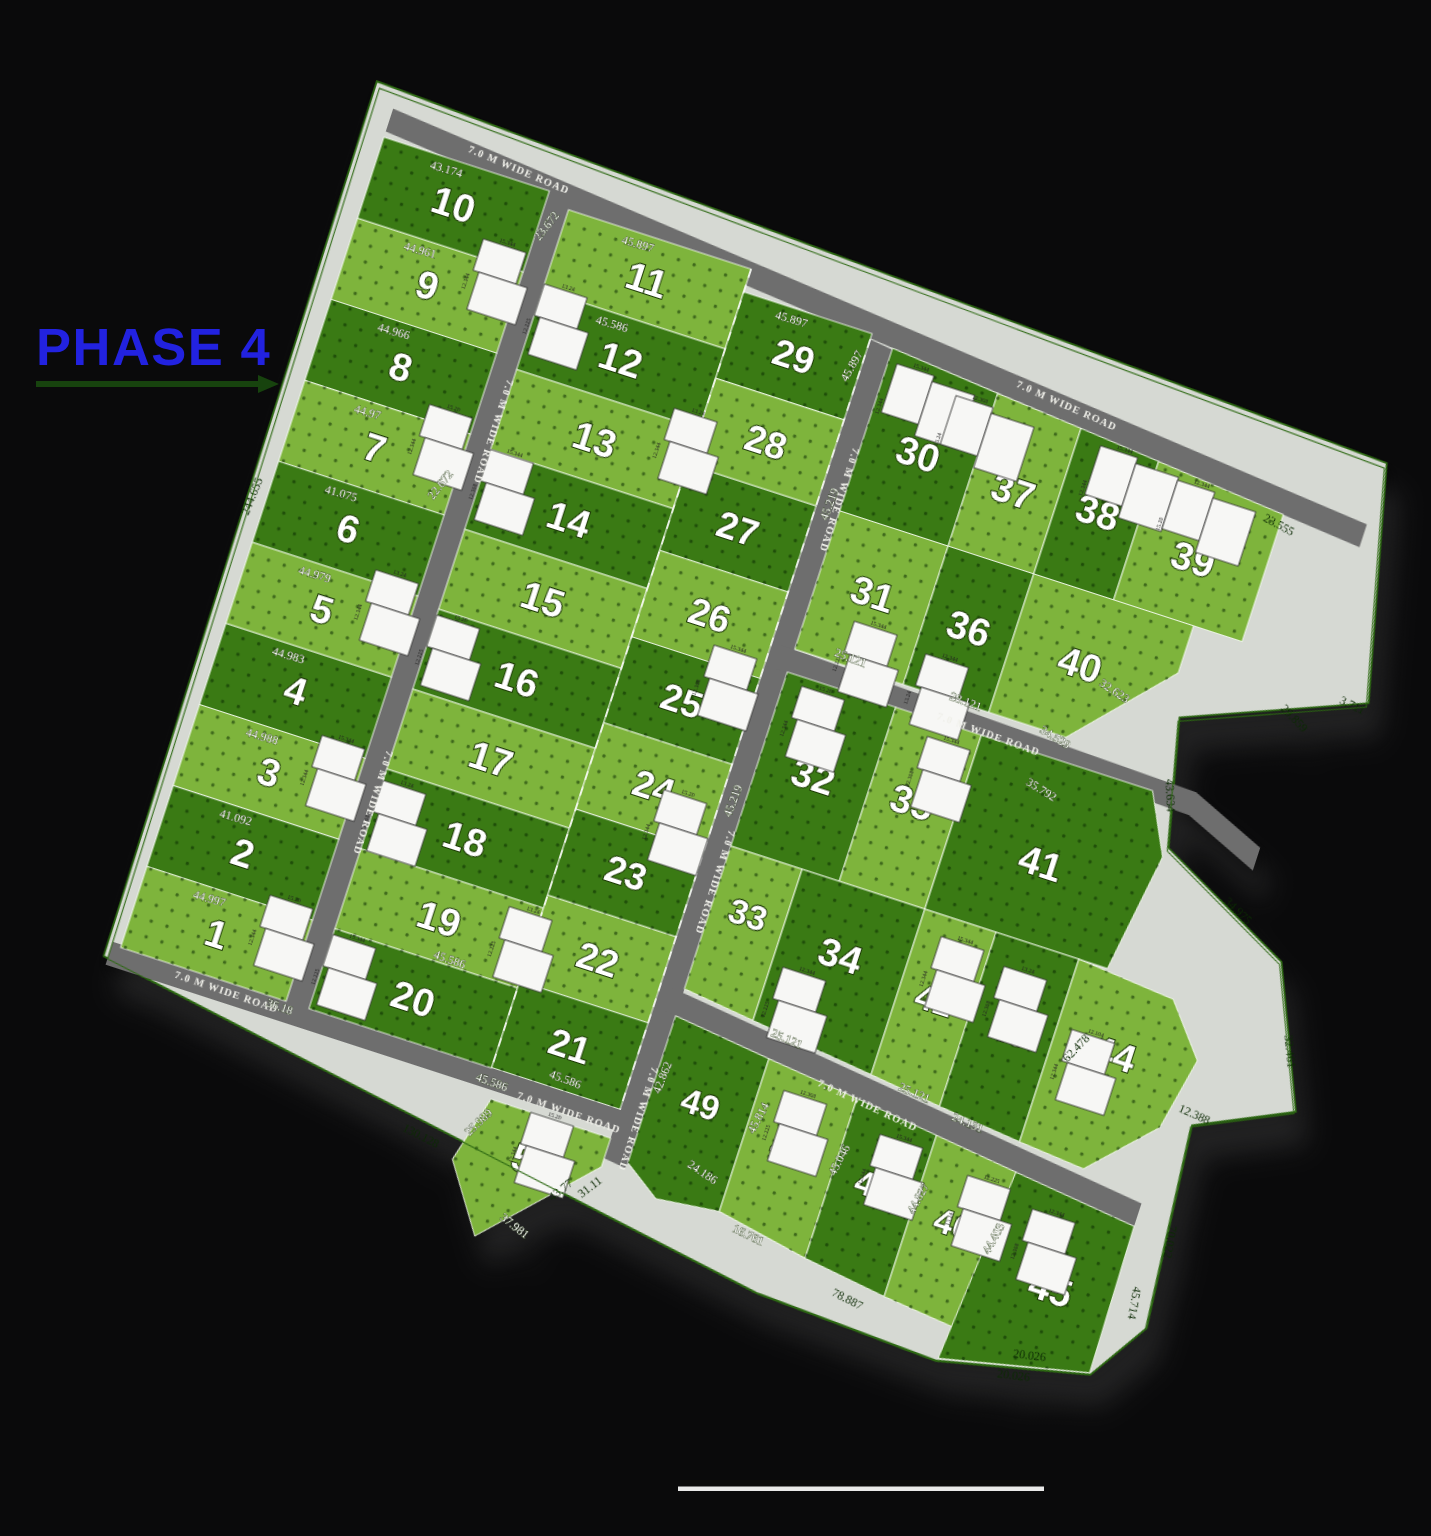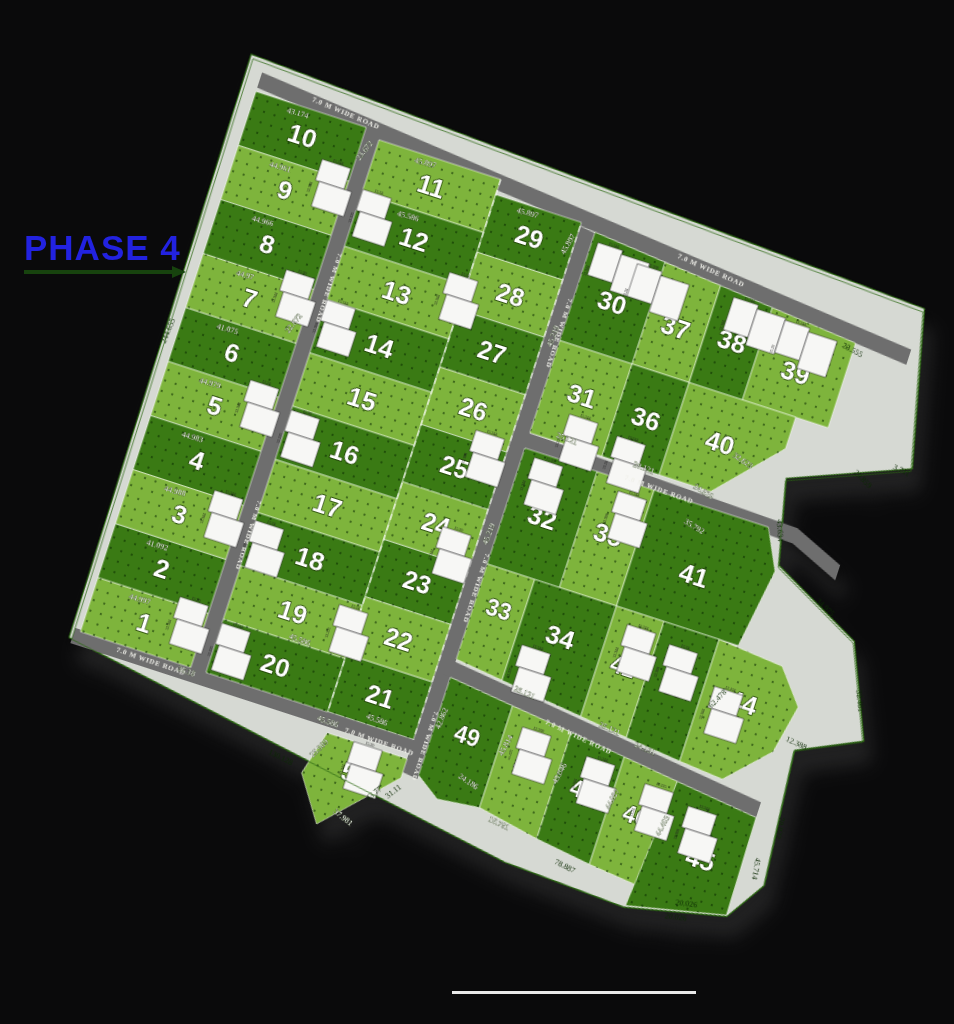--- a/index.html
+++ b/index.html
@@ -1,18 +1,18 @@
 <!DOCTYPE html>
 <html><head>
 <meta charset="utf-8">
 <style>
   html,body{margin:0;padding:0;background:#0a0a0b;}
   .stage{position:relative;width:954px;height:1024px;background:#0a0a0b;overflow:hidden;
          font-family:"Liberation Sans",sans-serif;}
-  .phase{position:absolute;left:24px;top:228px;z-index:5;}
+  .phase{position:absolute;left:24px;top:212px;z-index:5;}
   .phase-text{color:#2222e0;font-size:35px;font-weight:bold;letter-spacing:1px;
               font-family:"Liberation Sans",sans-serif;}
   .phase-underline{position:relative;margin-top:2px;width:150px;height:4px;background:#17430e;}
   .phase-underline:after{content:"";position:absolute;right:-12px;top:-4px;width:0;height:0;
               border-left:14px solid #17430e;border-top:6px solid transparent;border-bottom:6px solid transparent;}
   .scale-bar{position:absolute;left:452px;top:991px;width:244px;height:3px;background:#e9e9e9;}
   svg{position:absolute;left:0;top:0;}
   .estate{filter:drop-shadow(14px 18px 9px rgba(125,125,125,0.22)) drop-shadow(3px 4px 4px rgba(0,0,0,0.55));}
   text{user-select:none;}
 </style>

